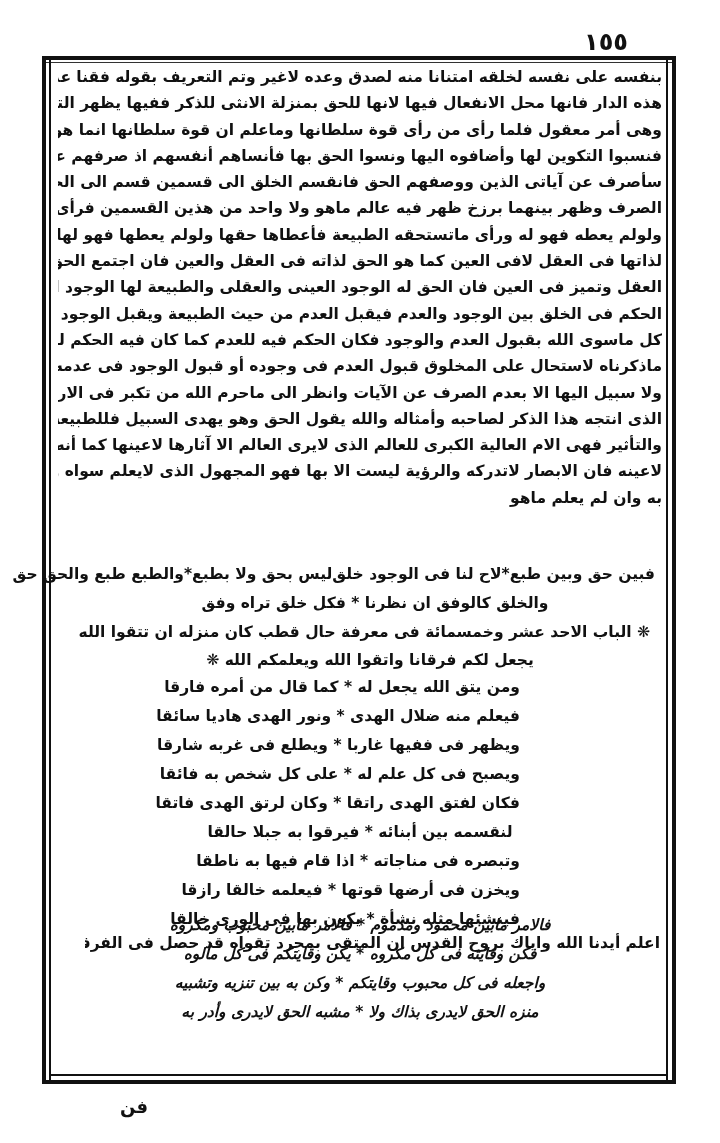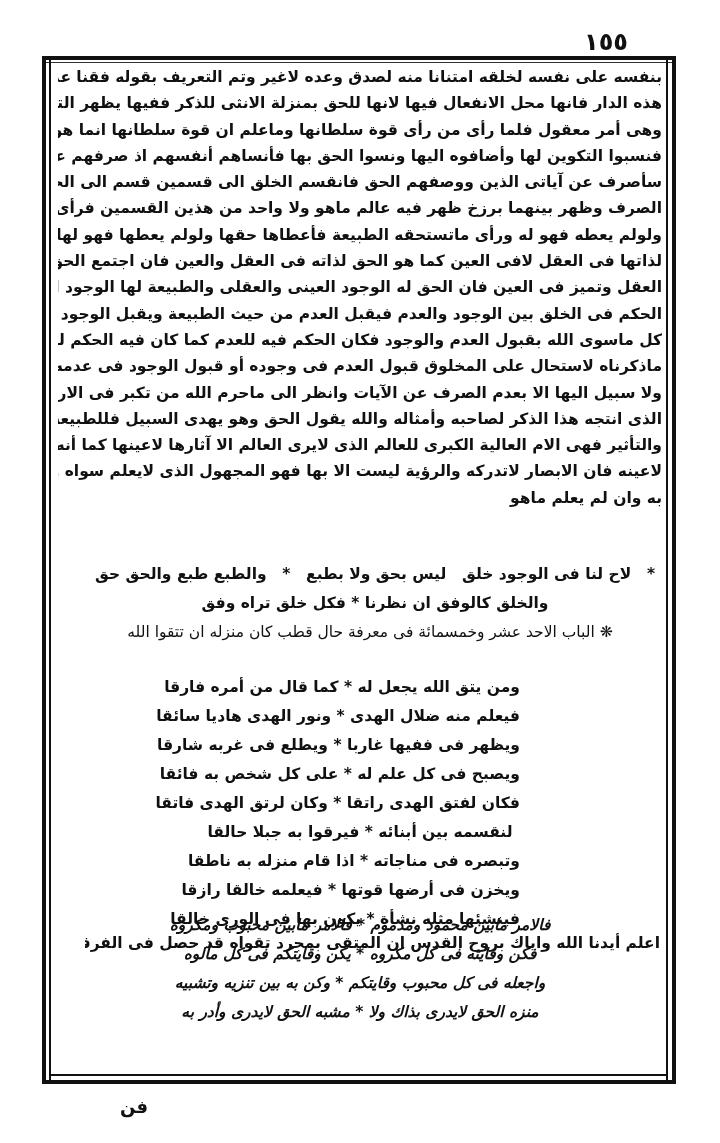--- a/index.html
+++ b/index.html
@@ -15,21 +15,21 @@
   .frame-right-inner { position:absolute; left:666px; top:60px; width:2px; height:1020px; background:#111; }
   .frame-bottom-inner { position:absolute; left:49px; width:619px; top:1074px; height:2px; background:#111; }
   .frame-bottom-outer { position:absolute; left:42px; width:634px; top:1080px; height:4px; background:#111; }
   .text-block { position:absolute; left:58px; width:604px; top:64px; direction:rtl; }
   .para-line { height:26.3px; line-height:26.3px; font-size:15.5px; font-weight:bold;
                text-align:justify; text-align-last:justify; white-space:nowrap; overflow:hidden; }
   .para-line.last { text-align-last:right; }
   .verse-block { position:absolute; direction:rtl; }
   .verse-line { height:29px; line-height:29px; font-size:15.5px; font-weight:bold; text-align:center;
                 white-space:nowrap; }
-  .chapter-title { font-size:15.5px; font-weight:normal; text-align:center; height:28px; line-height:28px; white-space:nowrap; }
+  .chapter-title { font-size:15.5px; font-weight:bold; text-align:center; height:28px; line-height:28px; white-space:nowrap; }
   .catchword { position:absolute; left:120px; top:1096px; font-size:18px; font-weight:bold; direction:rtl; }
 </style>
 </head>
 <body>
 
 <div class="page-number">١٥٥</div>
 
 <div class="top-rule"></div>
 <div class="top-rule2"></div>
 <div class="frame-left-outer"></div>
@@ -54,48 +54,53 @@
   <div class="para-line">ماذكرناه لاستحال على المخلوق قبول العدم فى وجوده أو قبول الوجود فى عدمه فهكذا ينبغى أن تعرف الحقائق</div>
   <div class="para-line">ولا سبيل اليها الا بعدم الصرف عن الآيات وانظر الى ماحرم الله من تكبر فى الارض بغير الحق وهذا من العلم</div>
   <div class="para-line">الذى انتجه هذا الذكر لصاحبه وأمثاله والله يقول الحق وهو يهدى السبيل فللطبيعة القبول وللحق الوهب</div>
   <div class="para-line">والتأثير فهى الام العالية الكبرى للعالم الذى لايرى العالم الا آثارها لاعينها كما أنه لايرى أيضا من الحق الا آثاره</div>
   <div class="para-line">لاعينه فان الابصار لاتدركه والرؤية ليست الا بها فهو المجهول الذى لايعلم سواه وهو المعلوم الذى لايمكن لاحد الجهل</div>
   <div class="para-line last">به وان لم يعلم ماهو</div>
 </div>
 
 <div class="verse-block" style="left:95px; width:560px; top:560px;">
   <div class="verse-line" style="display:flex; justify-content:space-between;">
+    <span>فبين حق وبين طبع</span>
     <span>*</span>
     <span>لاح لنا فى الوجود خلق</span>
     <span>ليس بحق ولا بطبع</span>
     <span>*</span>
     <span>والطبع طبع والحق حق</span>
   </div>
   <div class="verse-line">
     <span>والخلق كالوفق ان نظرنا</span>
     <span>*</span>
     <span>فكل خلق تراه وفق</span>
   </div>
 </div>
 
 <div class="verse-block" style="left:90px; width:560px; top:618px;">
   <div class="chapter-title">
     <span>❋</span>
     <span>الباب الاحد عشر وخمسمائة فى معرفة حال قطب كان منزله ان تتقوا الله</span>
   </div>
+  <div class="chapter-title">
+    <span>يجعل لكم فرقانا واتقوا الله ويعلمكم الله</span>
+    <span>❋</span>
+  </div>
 </div>
 
 <div class="verse-block" style="left:200px; width:320px; top:673px;">
   <div class="verse-line"><span>ومن يتق الله يجعل له</span> <span>*</span> <span>كما قال من أمره فارقا</span></div>
   <div class="verse-line"><span>فيعلم منه ضلال الهدى</span> <span>*</span> <span>ونور الهدى هاديا سائقا</span></div>
   <div class="verse-line"><span>ويظهر فى ففيها غاربا</span> <span>*</span> <span>ويطلع فى غربه شارقا</span></div>
   <div class="verse-line"><span>ويصبح فى كل علم له</span> <span>*</span> <span>على كل شخص به فائقا</span></div>
   <div class="verse-line"><span>فكان لفتق الهدى راتقا</span> <span>*</span> <span>وكان لرتق الهدى فاتقا</span></div>
   <div class="verse-line"><span>لنقسمه بين أبنائه</span> <span>*</span> <span>فيرقوا به جبلا حالقا</span></div>
-  <div class="verse-line"><span>وتبصره فى مناجاته</span> <span>*</span> <span>اذا قام منزله به ناطقا</span></div>
+  <div class="verse-line"><span>وتبصره فى مناجاته</span> <span>*</span> <span>اذا قام فيها به ناطقا</span></div>
   <div class="verse-line"><span>ويخزن فى أرضها قوتها</span> <span>*</span> <span>فيعلمه خالقا رازقا</span></div>
   <div class="verse-line"><span>فينشئها مثله نشأة</span> <span>*</span> <span>يكون بها فى الورى خالقا</span></div>
 </div>
 
 <div class="text-block" style="top:930px; left:85px; width:575px;">
   <div class="para-line">اعلم أيدنا الله واياك بروح القدس ان المتقى بمجرد تقواه قد حصل فى الفرقان اذ لولم يفرق ما اتقى</div>
 </div>
 
 <div class="verse-block" style="left:160px; width:400px; top:911px;font-style:italic;">
   <div class="verse-line"><span>فالامر مابين محمود ومذموم</span> <span>*</span> <span>فالامر مابين محبوب ومكروه</span></div>

